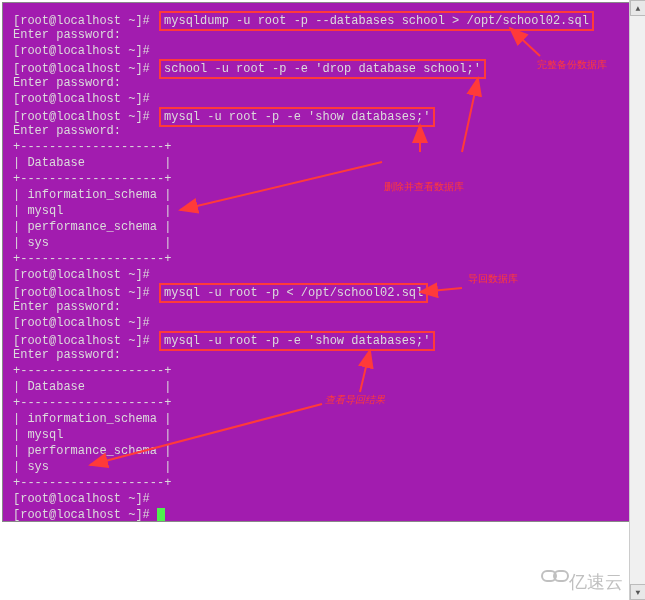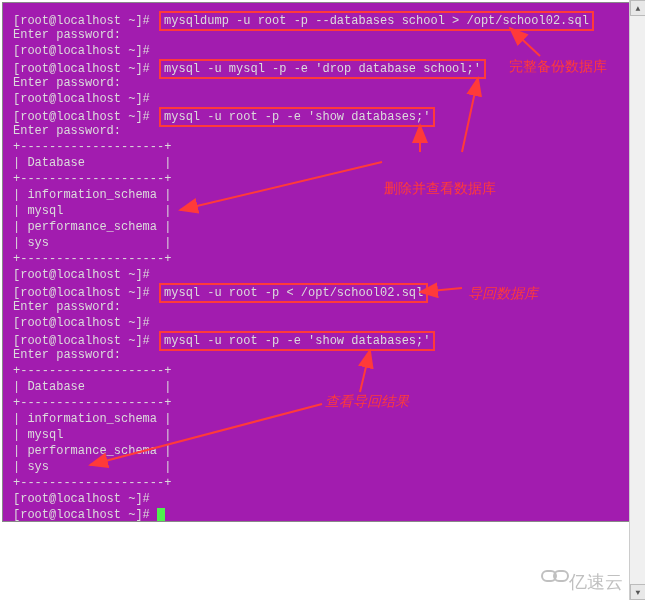--- a/index.html
+++ b/index.html
@@ -69,21 +69,21 @@
       color: #4ef04e;
       display: inline-block;
       width: 8px;
       height: 13px;
       vertical-align: middle;
     }
     .annotation {
       position: absolute;
       color: #ff3a3a;
       font-family: "Microsoft YaHei", "SimSun", sans-serif;
-      font-size: 14px;
+      font-size: 10px;
       white-space: nowrap;
     }
     .arrow-svg {
       position: absolute;
       pointer-events: none;
     }
     .watermark {
       position: absolute;
       right: 22px;
       bottom: 6px;
@@ -108,21 +108,21 @@
   </style>
 </head>
 <body>
 
 <div class="terminal">
 
   <div class="line"><span class="prompt">[root@localhost ~]#</span> <span class="cmd-box">mysqldump -u root -p --databases school &gt; /opt/school02.sql</span></div>
   <div class="line">Enter password:</div>
   <div class="line"><span>[root@localhost ~]#</span></div>
 
-  <div class="line"><span>[root@localhost ~]#</span> <span class="cmd-box">mysql -u mysql -p -e 'drop database school;'</span></div>
+  <div class="line"><span>[root@localhost ~]#</span> <span class="cmd-box">school -u root -p -e 'drop database school;'</span></div>
   <div class="line">Enter password:</div>
   <div class="line"><span>[root@localhost ~]#</span></div>
 
   <div class="line"><span>[root@localhost ~]#</span> <span class="cmd-box">mysql -u root -p -e 'show databases;'</span></div>
   <div class="line">Enter password:</div>
   <div class="line">+--------------------+</div>
   <div class="line">| Database           |</div>
   <div class="line">+--------------------+</div>
   <div class="line">| information_schema |</div>
   <div class="line">| mysql              |</div>
@@ -144,21 +144,21 @@
   <div class="line">| mysql              |</div>
   <div class="line">| performance_schema |</div>
   <div class="line">| sys                |</div>
   <div class="line">+--------------------+</div>
   <div class="line"><span>[root@localhost ~]#</span></div>
   <div class="line"><span>[root@localhost ~]#</span> <span class="cursor"></span></div>
 </div>
 
 <div class="annotation" style="top:58px; right:38px;">完整备份数据库</div>
 <div class="annotation" style="top:152px; left:384px;margin-top:28px;">删除并查看数据库</div>
-<div class="annotation" style="top:285px; left:468px;font-style:italic;">导回数据库</div>
+<div class="annotation" style="top:272px; left:468px;">导回数据库</div>
 <div class="annotation" style="top:393px; left:325px;font-style:italic;">查看导回结果</div>
 
 <svg class="arrow-svg" width="645" height="600">
   <defs>
     <marker id="ah" markerWidth="10" markerHeight="8" refX="9" refY="4" orient="auto">
       <polygon points="0 0, 10 4, 0 8" fill="#ff3a3a"></polygon>
     </marker>
   </defs>
 
   <line x1="540" y1="56" x2="510" y2="28" stroke="#ff3a3a" stroke-width="2" marker-end="url(#ah)"></line>

